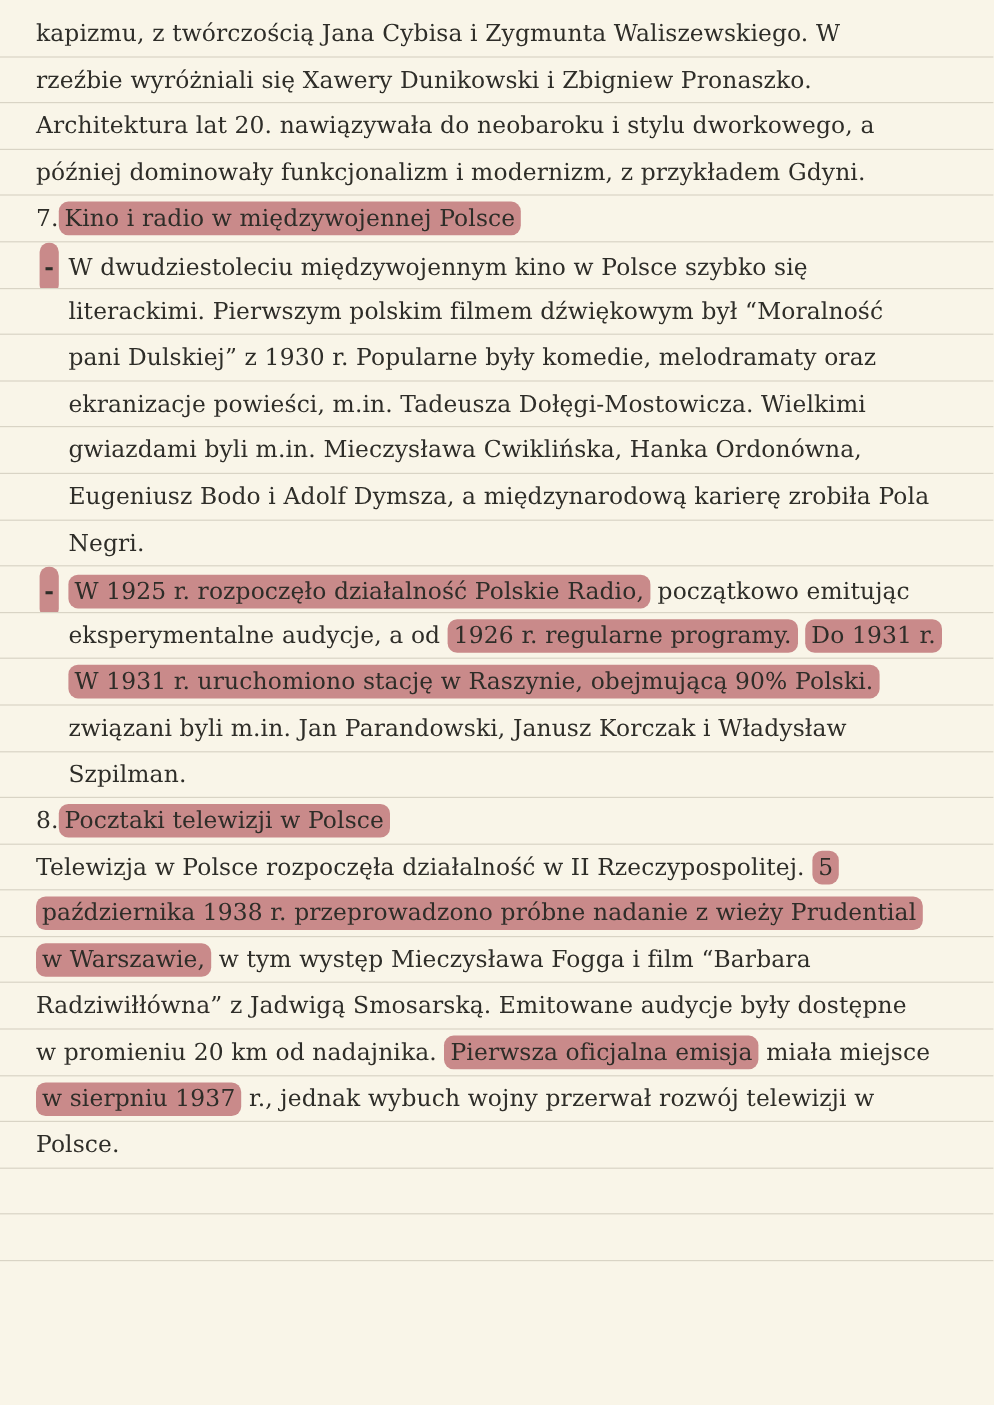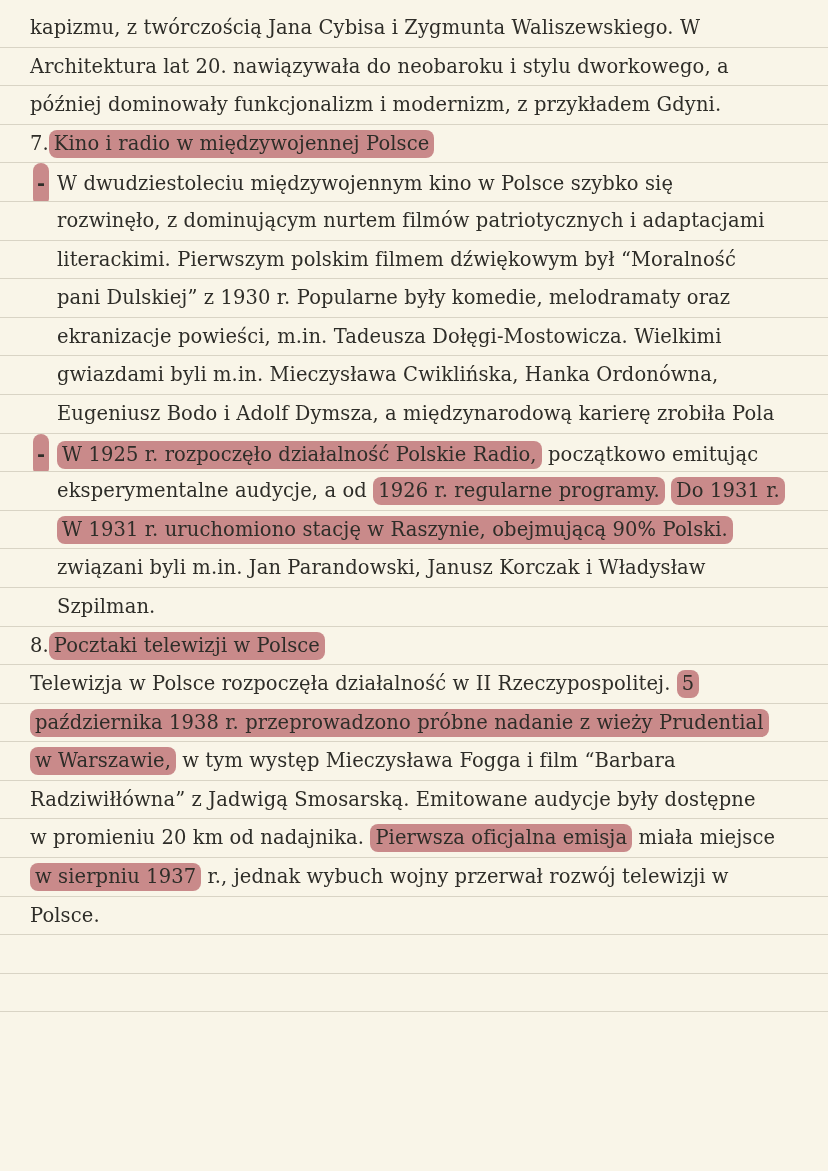--- a/index.html
+++ b/index.html
@@ -52,30 +52,31 @@
     border-radius: 9px;
     padding: 2px 1px 3px 1px;
   }
 </style>
 </head>
 <body>
 
 <div class="page">
   <div class="doc">
       <div class="line"><span class="seg">kapizmu, z twórczością Jana Cybisa i Zygmunta Waliszewskiego. W</span></div>
+      <div class="line"><span class="seg">rzeźbie wyróżniali się Xawery Dunikowski i Zbigniew Pronaszko.</span></div>
       <div class="line"><span class="seg">Architektura lat 20. nawiązywała do neobaroku i stylu dworkowego, a</span></div>
       <div class="line"><span class="seg">później dominowały funkcjonalizm i modernizm, z przykładem Gdyni.</span></div>
       <div class="line"><span class="seg">7.</span><span class="seg hl">Kino i radio w międzywojennej Polsce</span></div>
       <div class="line bullet-row"><span class="bullet hl">-</span><span class="seg">W dwudziestoleciu międzywojennym kino w Polsce szybko się</span></div>
-      <div class="line indent"><span class="seg">rozwinęło, z dominującym nurtem filmów patriotycznych i adaptacjami</span></div>
       <div class="line indent"><span class="seg">literackimi. Pierwszym polskim filmem dźwiękowym był “Moralność</span></div>
       <div class="line indent"><span class="seg">pani Dulskiej” z 1930 r. Popularne były komedie, melodramaty oraz</span></div>
       <div class="line indent"><span class="seg">ekranizacje powieści, m.in. Tadeusza Dołęgi-Mostowicza. Wielkimi</span></div>
       <div class="line indent"><span class="seg">gwiazdami byli m.in. Mieczysława Cwiklińska, Hanka Ordonówna,</span></div>
       <div class="line indent"><span class="seg">Eugeniusz Bodo i Adolf Dymsza, a międzynarodową karierę zrobiła Pola</span></div>
+      <div class="line indent"><span class="seg">Negri.</span></div>
       <div class="line bullet-row"><span class="bullet hl">-</span><span class="seg hl">W 1925 r. rozpoczęło działalność Polskie Radio,</span><span class="seg"> początkowo emitując</span></div>
       <div class="line indent"><span class="seg">eksperymentalne audycje, a od </span><span class="seg hl">1926 r. regularne programy.</span><span class="seg"> </span><span class="seg hl">Do 1931 r.</span></div>
       <div class="line indent"><span class="seg hl">W 1931 r. uruchomiono stację w Raszynie, obejmującą 90% Polski.</span></div>
       <div class="line indent"><span class="seg">związani byli m.in. Jan Parandowski, Janusz Korczak i Władysław</span></div>
       <div class="line indent"><span class="seg">Szpilman.</span></div>
       <div class="line"><span class="seg">8.</span><span class="seg hl">Pocztaki telewizji w Polsce</span></div>
       <div class="line"><span class="seg">Telewizja w Polsce rozpoczęła działalność w II Rzeczypospolitej. </span><span class="seg hl">5</span></div>
       <div class="line"><span class="seg hl">października 1938 r. przeprowadzono próbne nadanie z wieży Prudential</span></div>
       <div class="line"><span class="seg hl">w Warszawie,</span><span class="seg"> w tym występ Mieczysława Fogga i film “Barbara</span></div>
       <div class="line"><span class="seg">Radziwiłłówna” z Jadwigą Smosarską. Emitowane audycje były dostępne</span></div>

